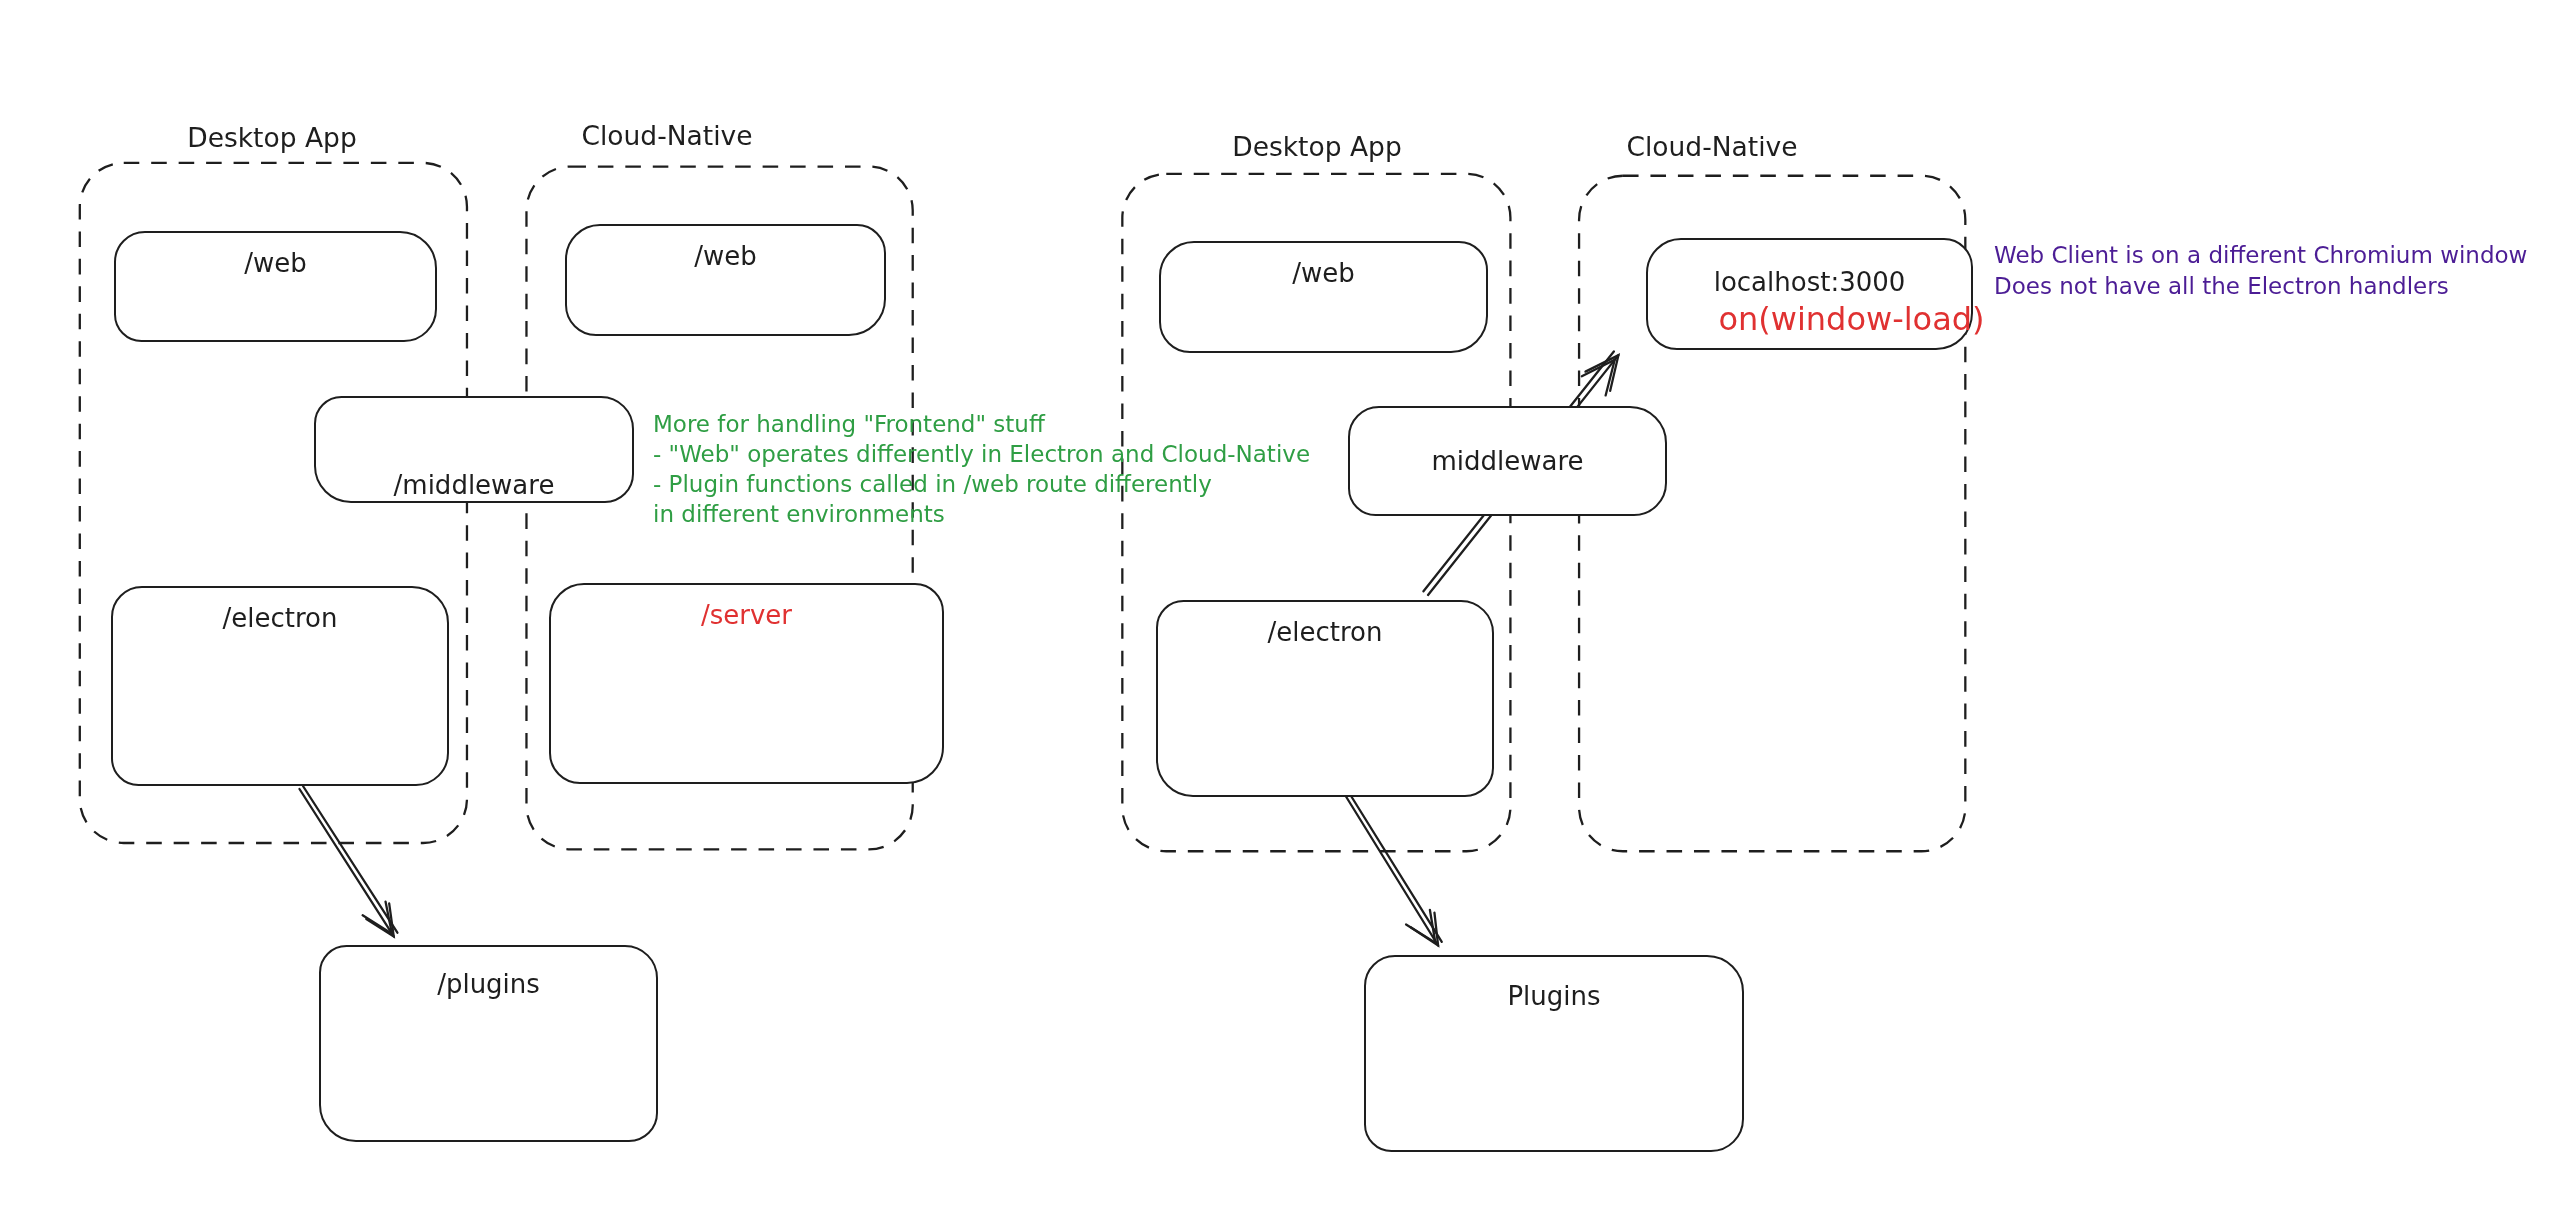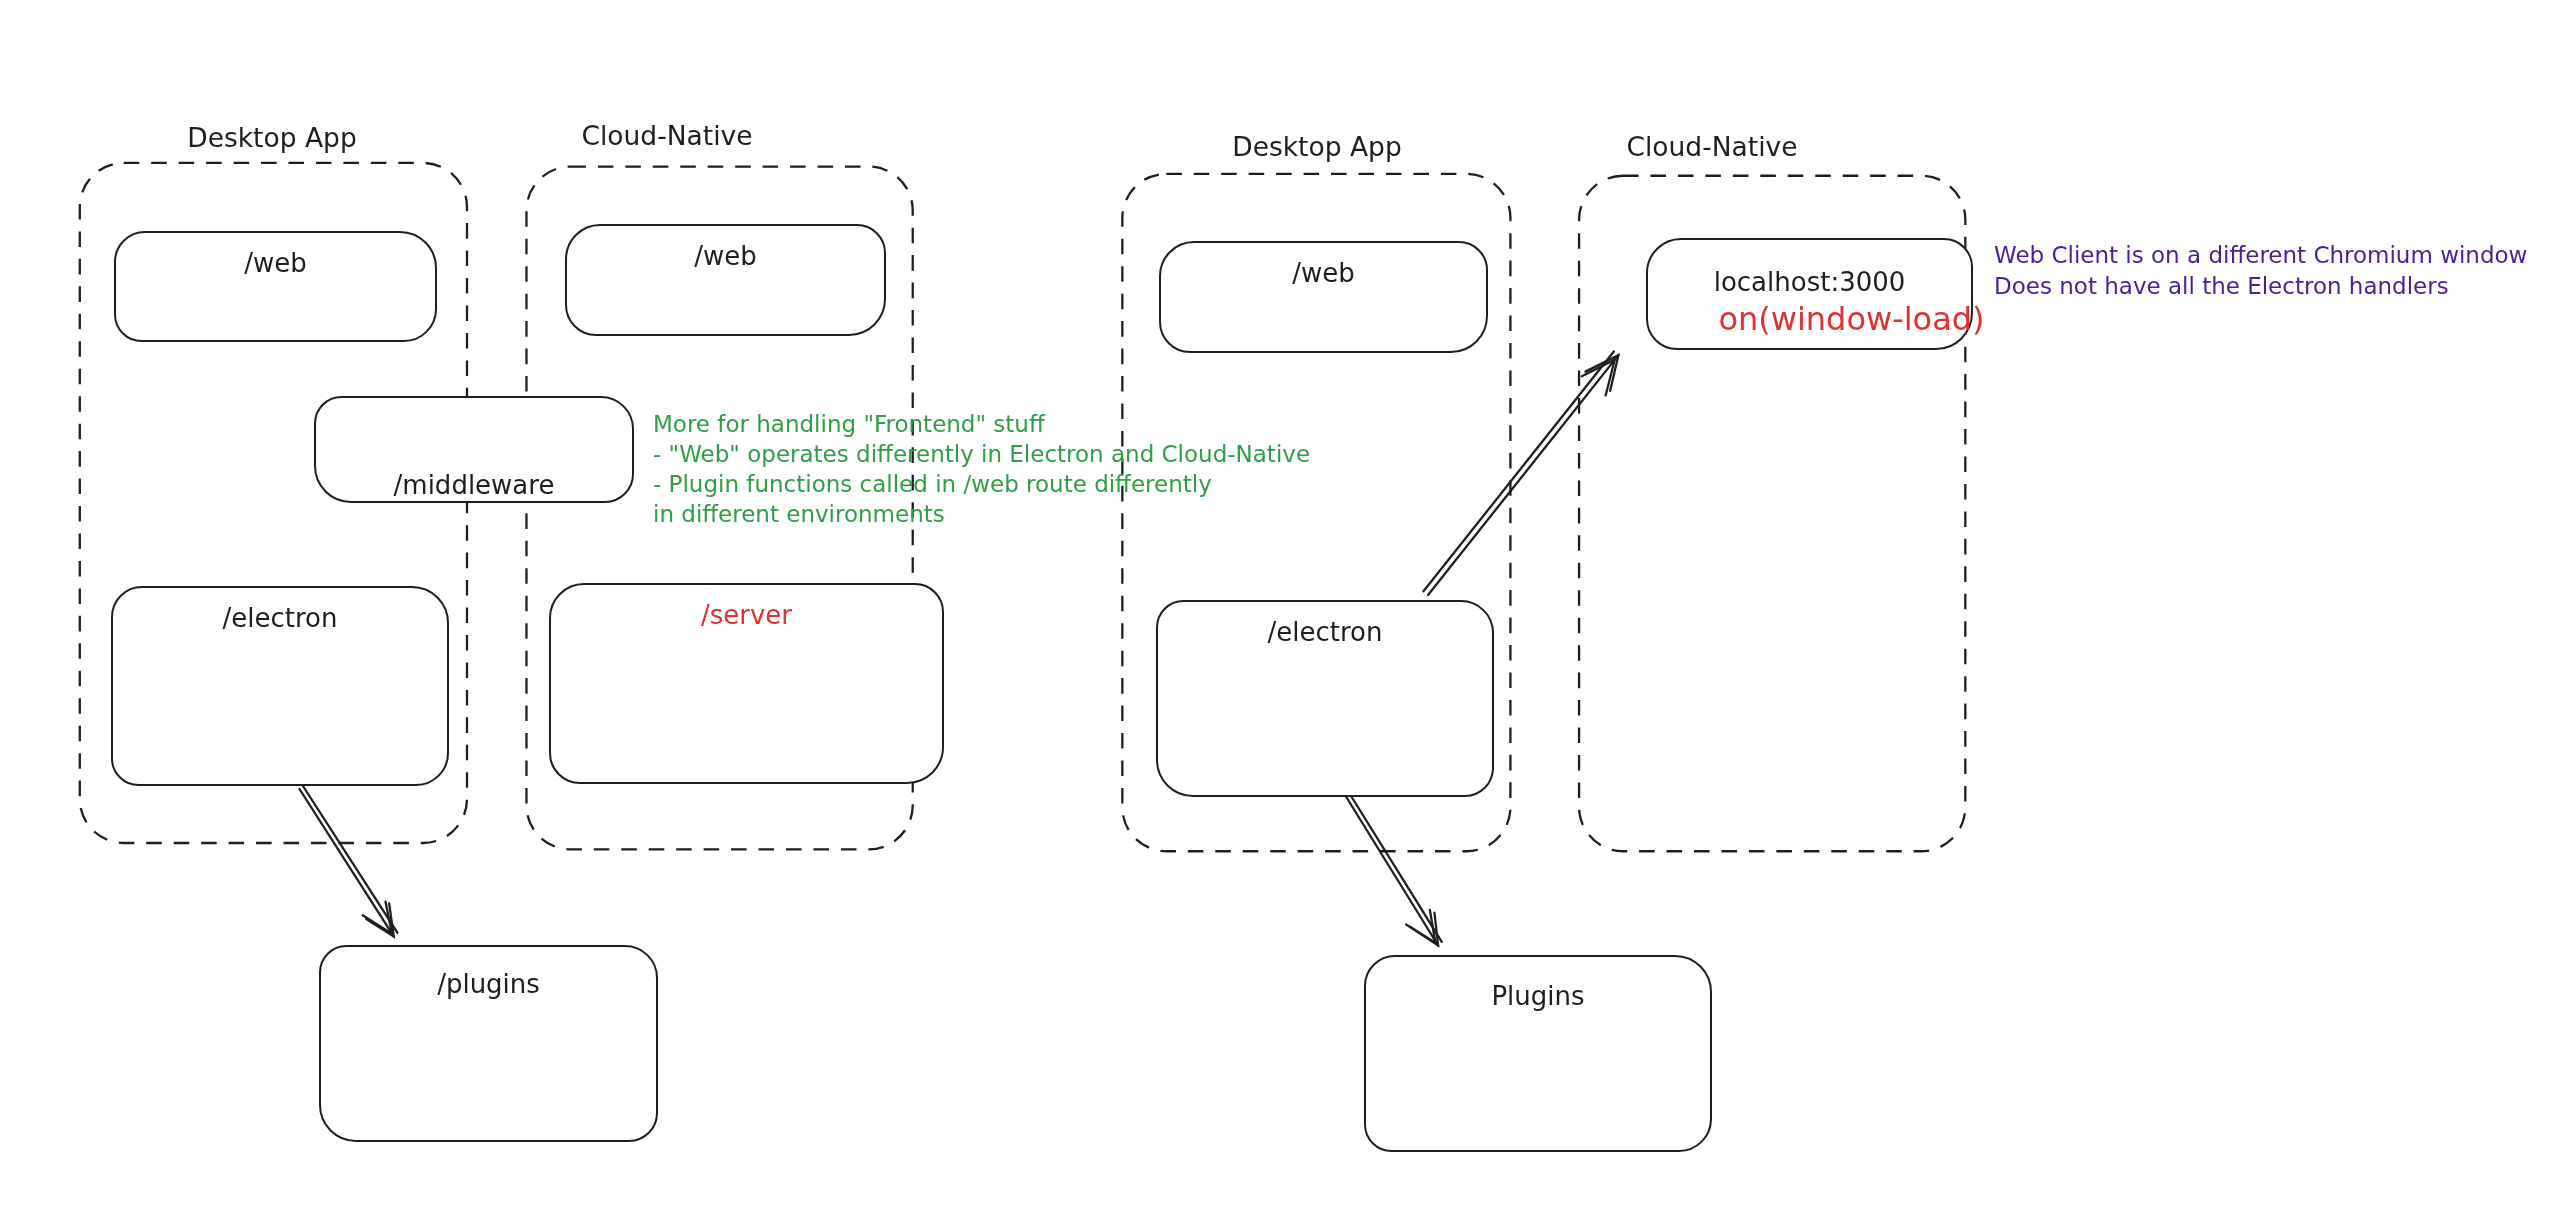--- a/index.html
+++ b/index.html
@@ -128,31 +128,34 @@
     <div>in different environments</div>
   </div>
 
   <div class="group-label" style="left:1317px; top:130px;">Desktop App</div>
   <div class="group-label" style="left:1712px; top:130px;">Cloud-Native</div>
 
   <div class="node r2" style="left:1159px; top:241px; width:329px; height:112px;">
     <span>/web</span>
   </div>
 
+  <div class="node r1 v-center" style="left:1348px; top:406px; width:319px; height:110px;">
+    <span>middleware</span>
+  </div>
 
   <div class="node r3" style="left:1156px; top:600px; width:338px; height:197px;">
     <span>/electron</span>
   </div>
 
   <div class="node r2 col" style="left:1607px; top:238px; width:327px; height:112px; padding-top:13px;margin-left:39px;">
     <span>localhost:3000</span>
     <span class="localhost-event">on(window-load)</span>
   </div>
 
-  <div class="node r1" style="left:1364px; top:955px; width:348px; height:197px; padding-top:24px;">
+  <div class="node r1" style="left:1364px; top:955px; width:380px; height:197px; padding-top:24px;">
     <span>Plugins</span>
   </div>
 
   <div class="note note-red" style="left:1994px; top:240px;">
     <div>Web Client is on a different Chromium window</div>
     <div>Does not have all the Electron handlers</div>
   </div>
 
 </div>
 

